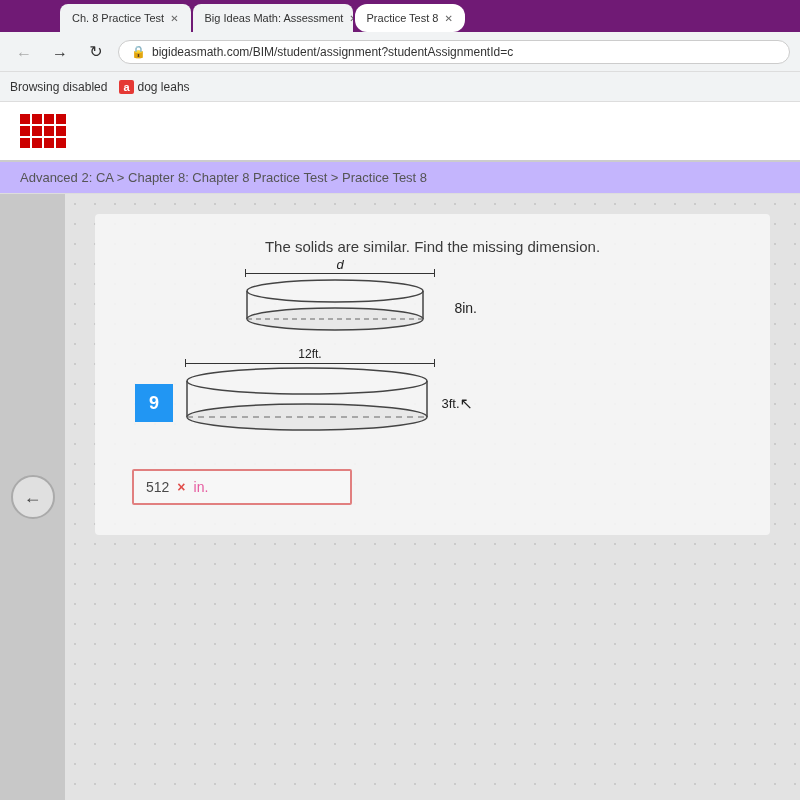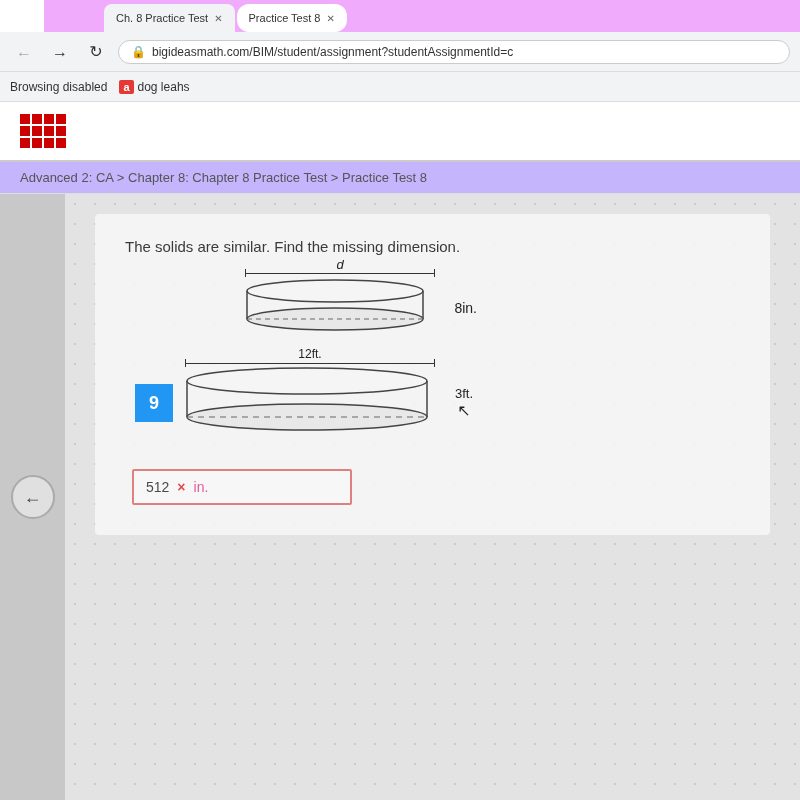--- a/index.html
+++ b/index.html
@@ -6,27 +6,26 @@
     body {
       width: 800px;
       height: 800px;
       overflow: hidden;
       font-family: Arial, sans-serif;
       background: #fff;
     }
 
     
     .browser-tabs {
-      background: #f0abfc;
+      background: #701a75;
       display: flex;
       align-items: flex-end;
       height: 32px;
       padding: 0 0 0 60px;
       font-size: 11px;
-      margin-left: 44px;
     }
     .tab {
       background: #f1f3f4;
       border-radius: 8px 8px 0 0;
       padding: 6px 12px;
       margin-right: 2px;
       display: flex;
       align-items: center;
       gap: 6px;
       height: 28px;
@@ -191,20 +190,21 @@
     .question-card {
       background: rgba(255,255,255,0.85);
       border-radius: 4px;
       padding: 24px 30px 30px;
     }
 
     .question-prompt {
       font-size: 15px;
       color: #222;
       margin-bottom: 24px;
+      text-align: center;
     }
 
     
     .cylinders-area {
       display: flex;
       flex-direction: column;
       align-items: flex-start;
       padding-left: 40px;
       gap: 30px;
       margin-bottom: 30px;
@@ -249,20 +249,24 @@
       background: rgba(200,200,200,0.15);
       pointer-events: none;
     }
   </style>
 </head>
 <body>
 
 <div class="browser-tabs">
   <div class="tab">
     <span>Ch. 8 Practice Test</span>
+    <span class="tab-close">✕</span>
+  </div>
+  <div class="tab">
+    <span>Big Ideas Math: Assessment</span>
     <span class="tab-close">✕</span>
   </div>
   <div class="tab active">
     <span>Practice Test 8</span>
     <span class="tab-close">✕</span>
   </div>
 </div>
 
 <div class="browser-toolbar">
   <button class="nav-btn disabled">←</button>
@@ -370,21 +374,21 @@
                 <ellipse cx="122" cy="14" rx="120" ry="13" fill="#f5f5f5" stroke="#444" stroke-width="1.5"></ellipse>
 
                 <line x1="2" y1="14" x2="2" y2="50" stroke="#444" stroke-width="1.5"></line>
                 <line x1="242" y1="14" x2="242" y2="50" stroke="#444" stroke-width="1.5"></line>
 
                 <ellipse cx="122" cy="50" rx="120" ry="13" fill="#e8e8e8" stroke="#444" stroke-width="1.5"></ellipse>
 
                 <line x1="2" y1="50" x2="242" y2="50" stroke="#666" stroke-width="1" stroke-dasharray="6,5"></line>
               </svg>
 
-              <div style="position:absolute; right:-38px; top:50%; transform:translateY(-50%); font-size:13px; color:#222; display:flex; align-items:center; flex-direction:column;">
+              <div style="position:absolute; right:-38px; top:50%; transform:translateY(-50%); font-size:13px; color:#222; display:flex; align-items:center; ">
                 <span>3ft.</span>
                 <span style="font-size:16px;">↖</span>
               </div>
             </div>
           </div>
         </div>
 
         <div class="answer-area" style="margin-left:7px;">
           <span style="font-size:14px;color:#333;">512</span>
           <span class="answer-x">×</span>

